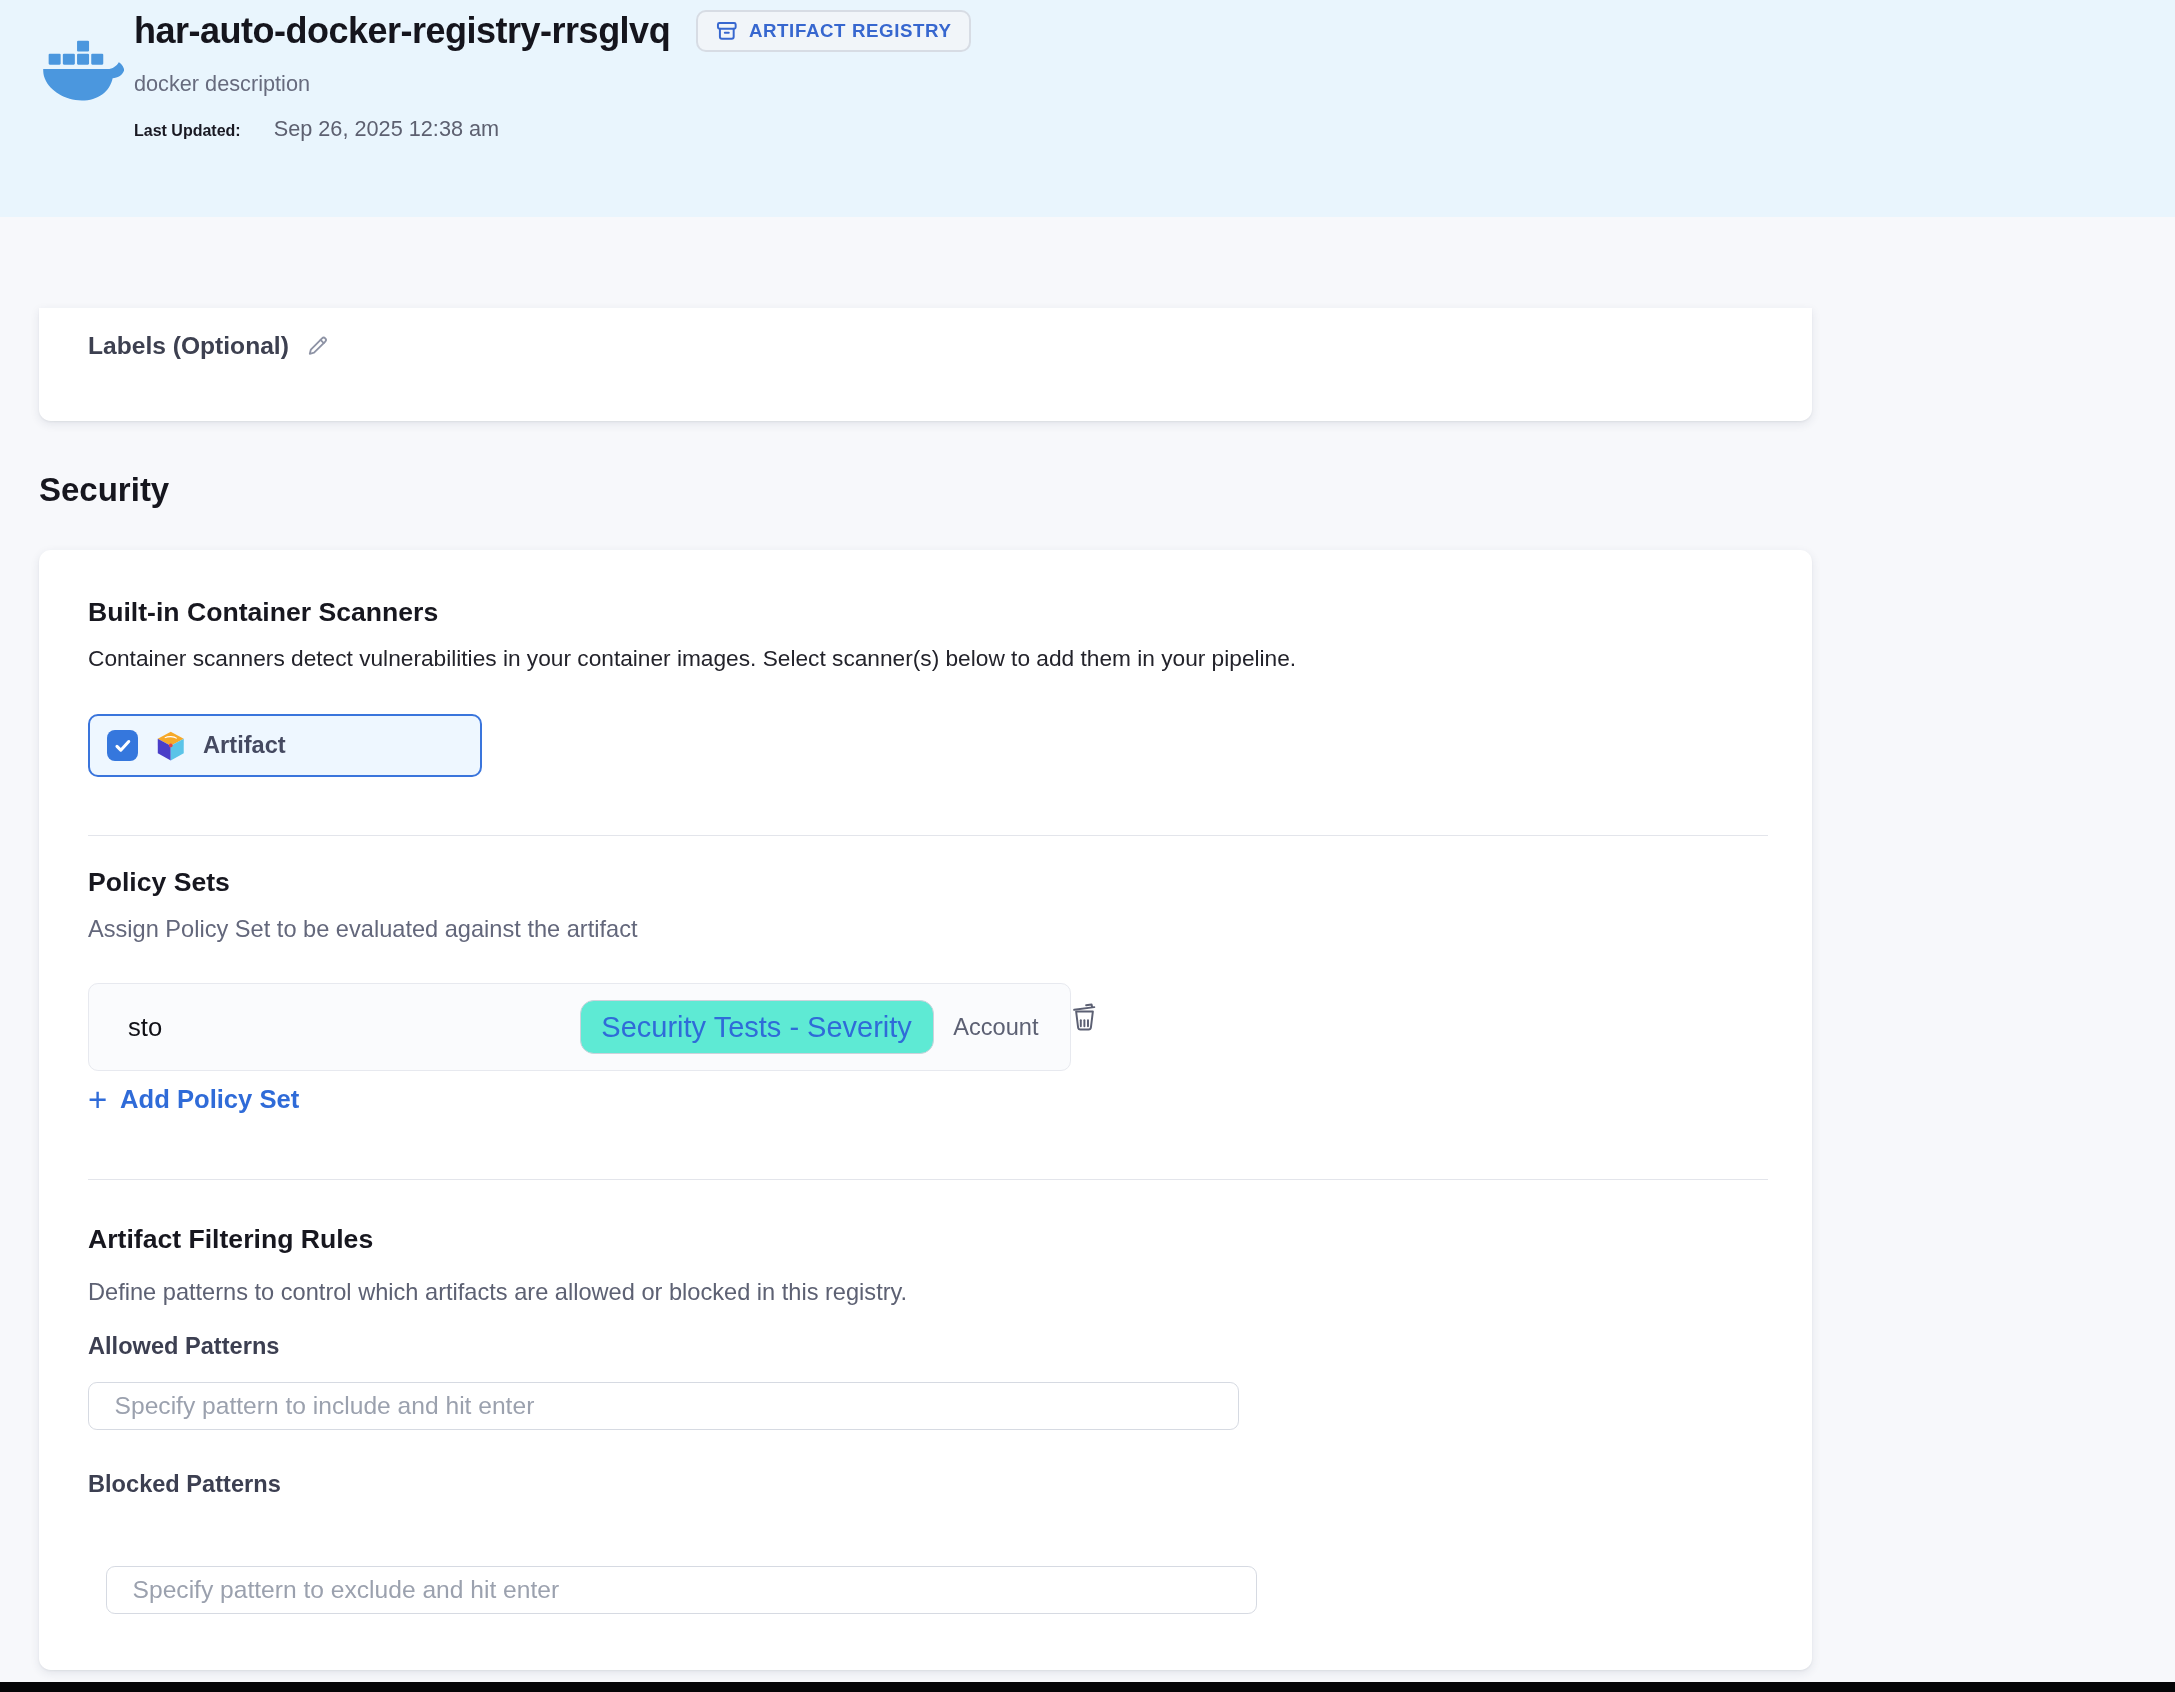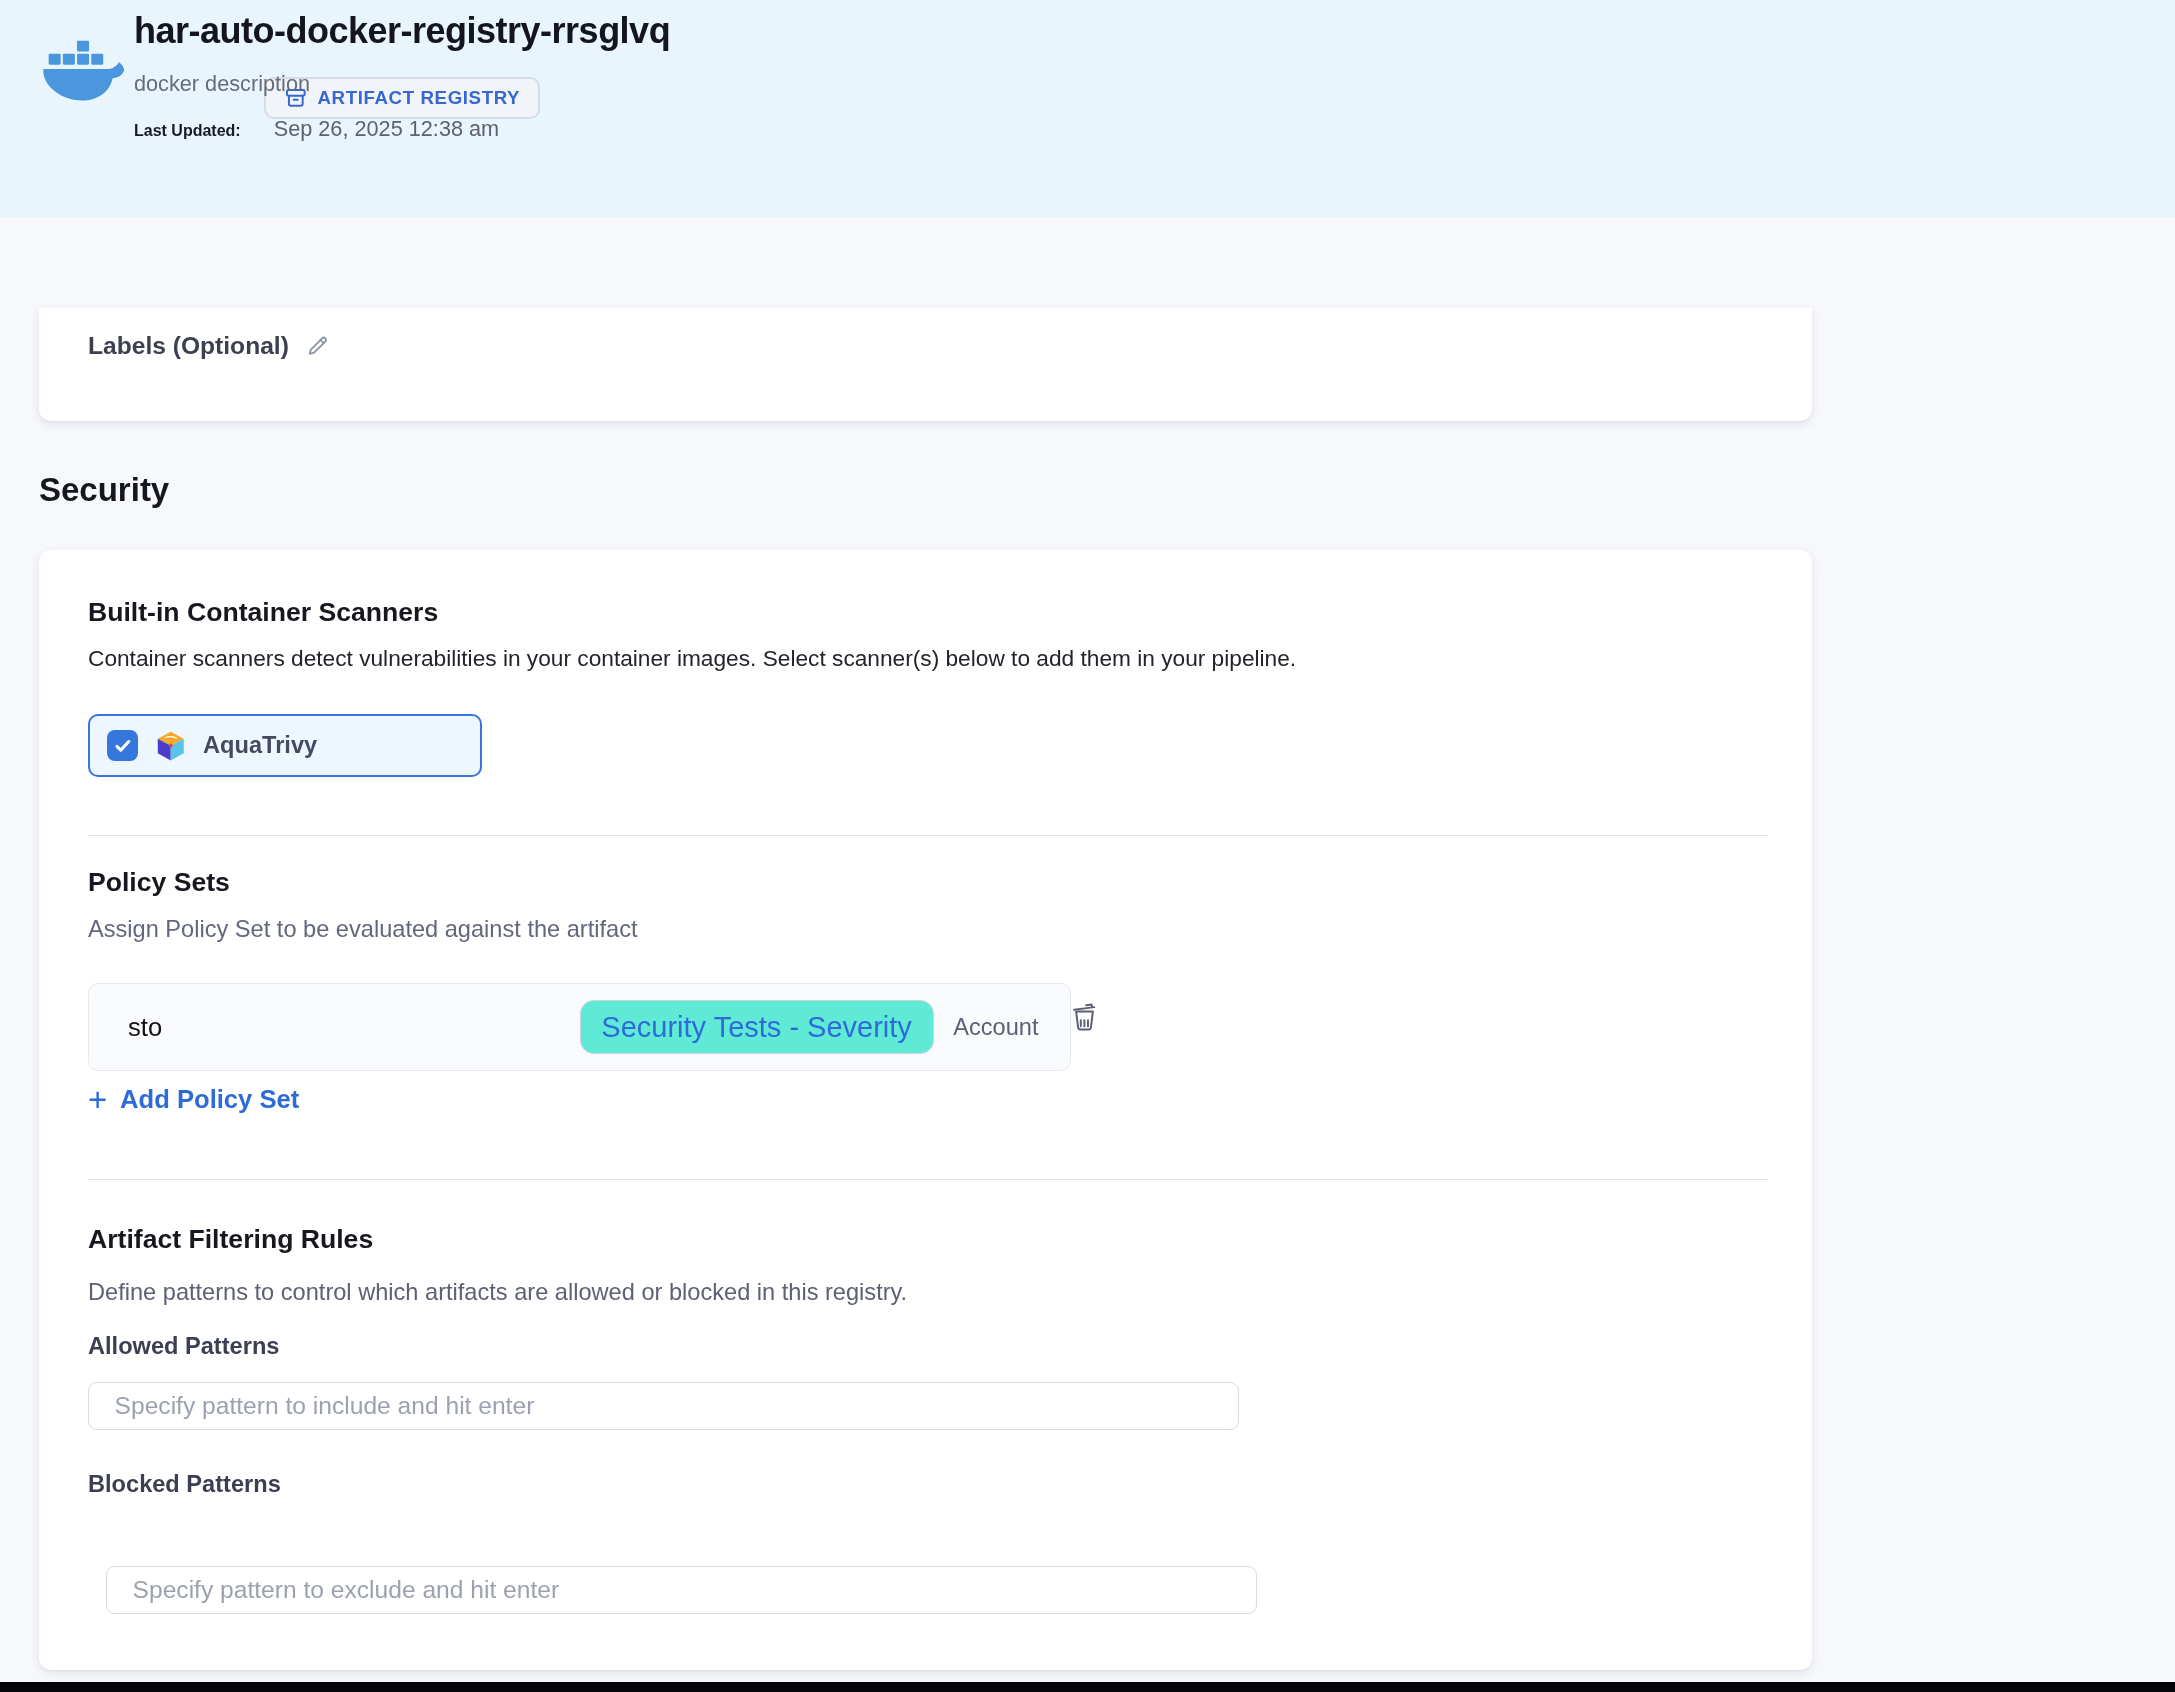--- a/index.html
+++ b/index.html
@@ -3,21 +3,21 @@
 <meta charset="utf-8">
 <style>
   * { margin:0; padding:0; box-sizing:border-box; }
   html,body { width:2175px; height:1692px; }
   body { font-family:"Liberation Sans", sans-serif; background:#f7f8fb; overflow:hidden; }
   #app { position:relative; width:2175px; height:1692px; }
 
   
   .header { position:absolute; top:0; left:0; width:2175px; height:217px; background:#e9f5fd; }
   .docker-logo { position:absolute; left:41px; top:35px; width:83px; height:79px; }
-  .title-row { position:absolute; left:134px; top:9.9px; display:flex; align-items:center; gap:25.6px;flex-direction:column; }
+  .title-row { position:absolute; left:134px; top:9.9px; display:flex; align-items:center; gap:25.6px; }
   .page-title { font-size:36px; font-weight:bold; color:#15151d; letter-spacing:-0.5px; }
   .registry-badge { display:inline-flex; align-items:center; gap:9.9px; background:#f1f5f9;
      border:2px solid #d7dce4; border-radius:9.9px; padding:6.9px 17.7px; }
   .registry-badge span { font-size:18.7px; font-weight:bold; color:#3767cf; letter-spacing:0.6px; }
   .header-desc { position:absolute; left:134px; top:71px; font-size:21.7px; color:#676b7e;text-align:right; }
   .updated-row { position:absolute; left:134px; top:116px; display:flex; align-items:baseline; gap:33px; }
   .updated-label { font-size:16px; font-weight:bold; color:#191923; }
   .updated-value { font-size:21.7px; color:#5d6070; }
 
   
@@ -139,21 +139,21 @@
           <path d="M5.5 12.6l4.2 4.2 8.8-9.6"></path>
         </svg>
       </span>
       <svg class="trivy-logo" viewBox="0 0 32 34">
         <polygon points="16,2 30,9.5 16,17 2,9.5" fill="#f6a929"></polygon>
         <polygon points="2,9.5 16,17 16,33 2,25" fill="#4a3ec8"></polygon>
         <polygon points="30,9.5 16,17 16,33 30,25" fill="#5ac4e8"></polygon>
         <path d="M9.5 8.5a9 5 0 0 1 13 0.5" stroke="#ffffff" stroke-width="1.2" fill="none"></path>
         <circle cx="16" cy="16.6" r="2" fill="#e04545"></circle>
       </svg>
-      <span class="scanner-label">AquaTrivy</span>
+      <span class="scanner-label">Artifact</span>
     </div>
 
     <div class="divider" style="top:285px;"></div>
 
     <div class="card-h2" style="top:317px;">Policy Sets</div>
     <div class="card-subtext" style="top:366px;">Assign Policy Set to be evaluated against the artifact</div>
 
     <div class="policy-row">
       <input class="policy-input" type="text" value="sto" style="">
       <span class="policy-chip">Security Tests - Severity</span>

